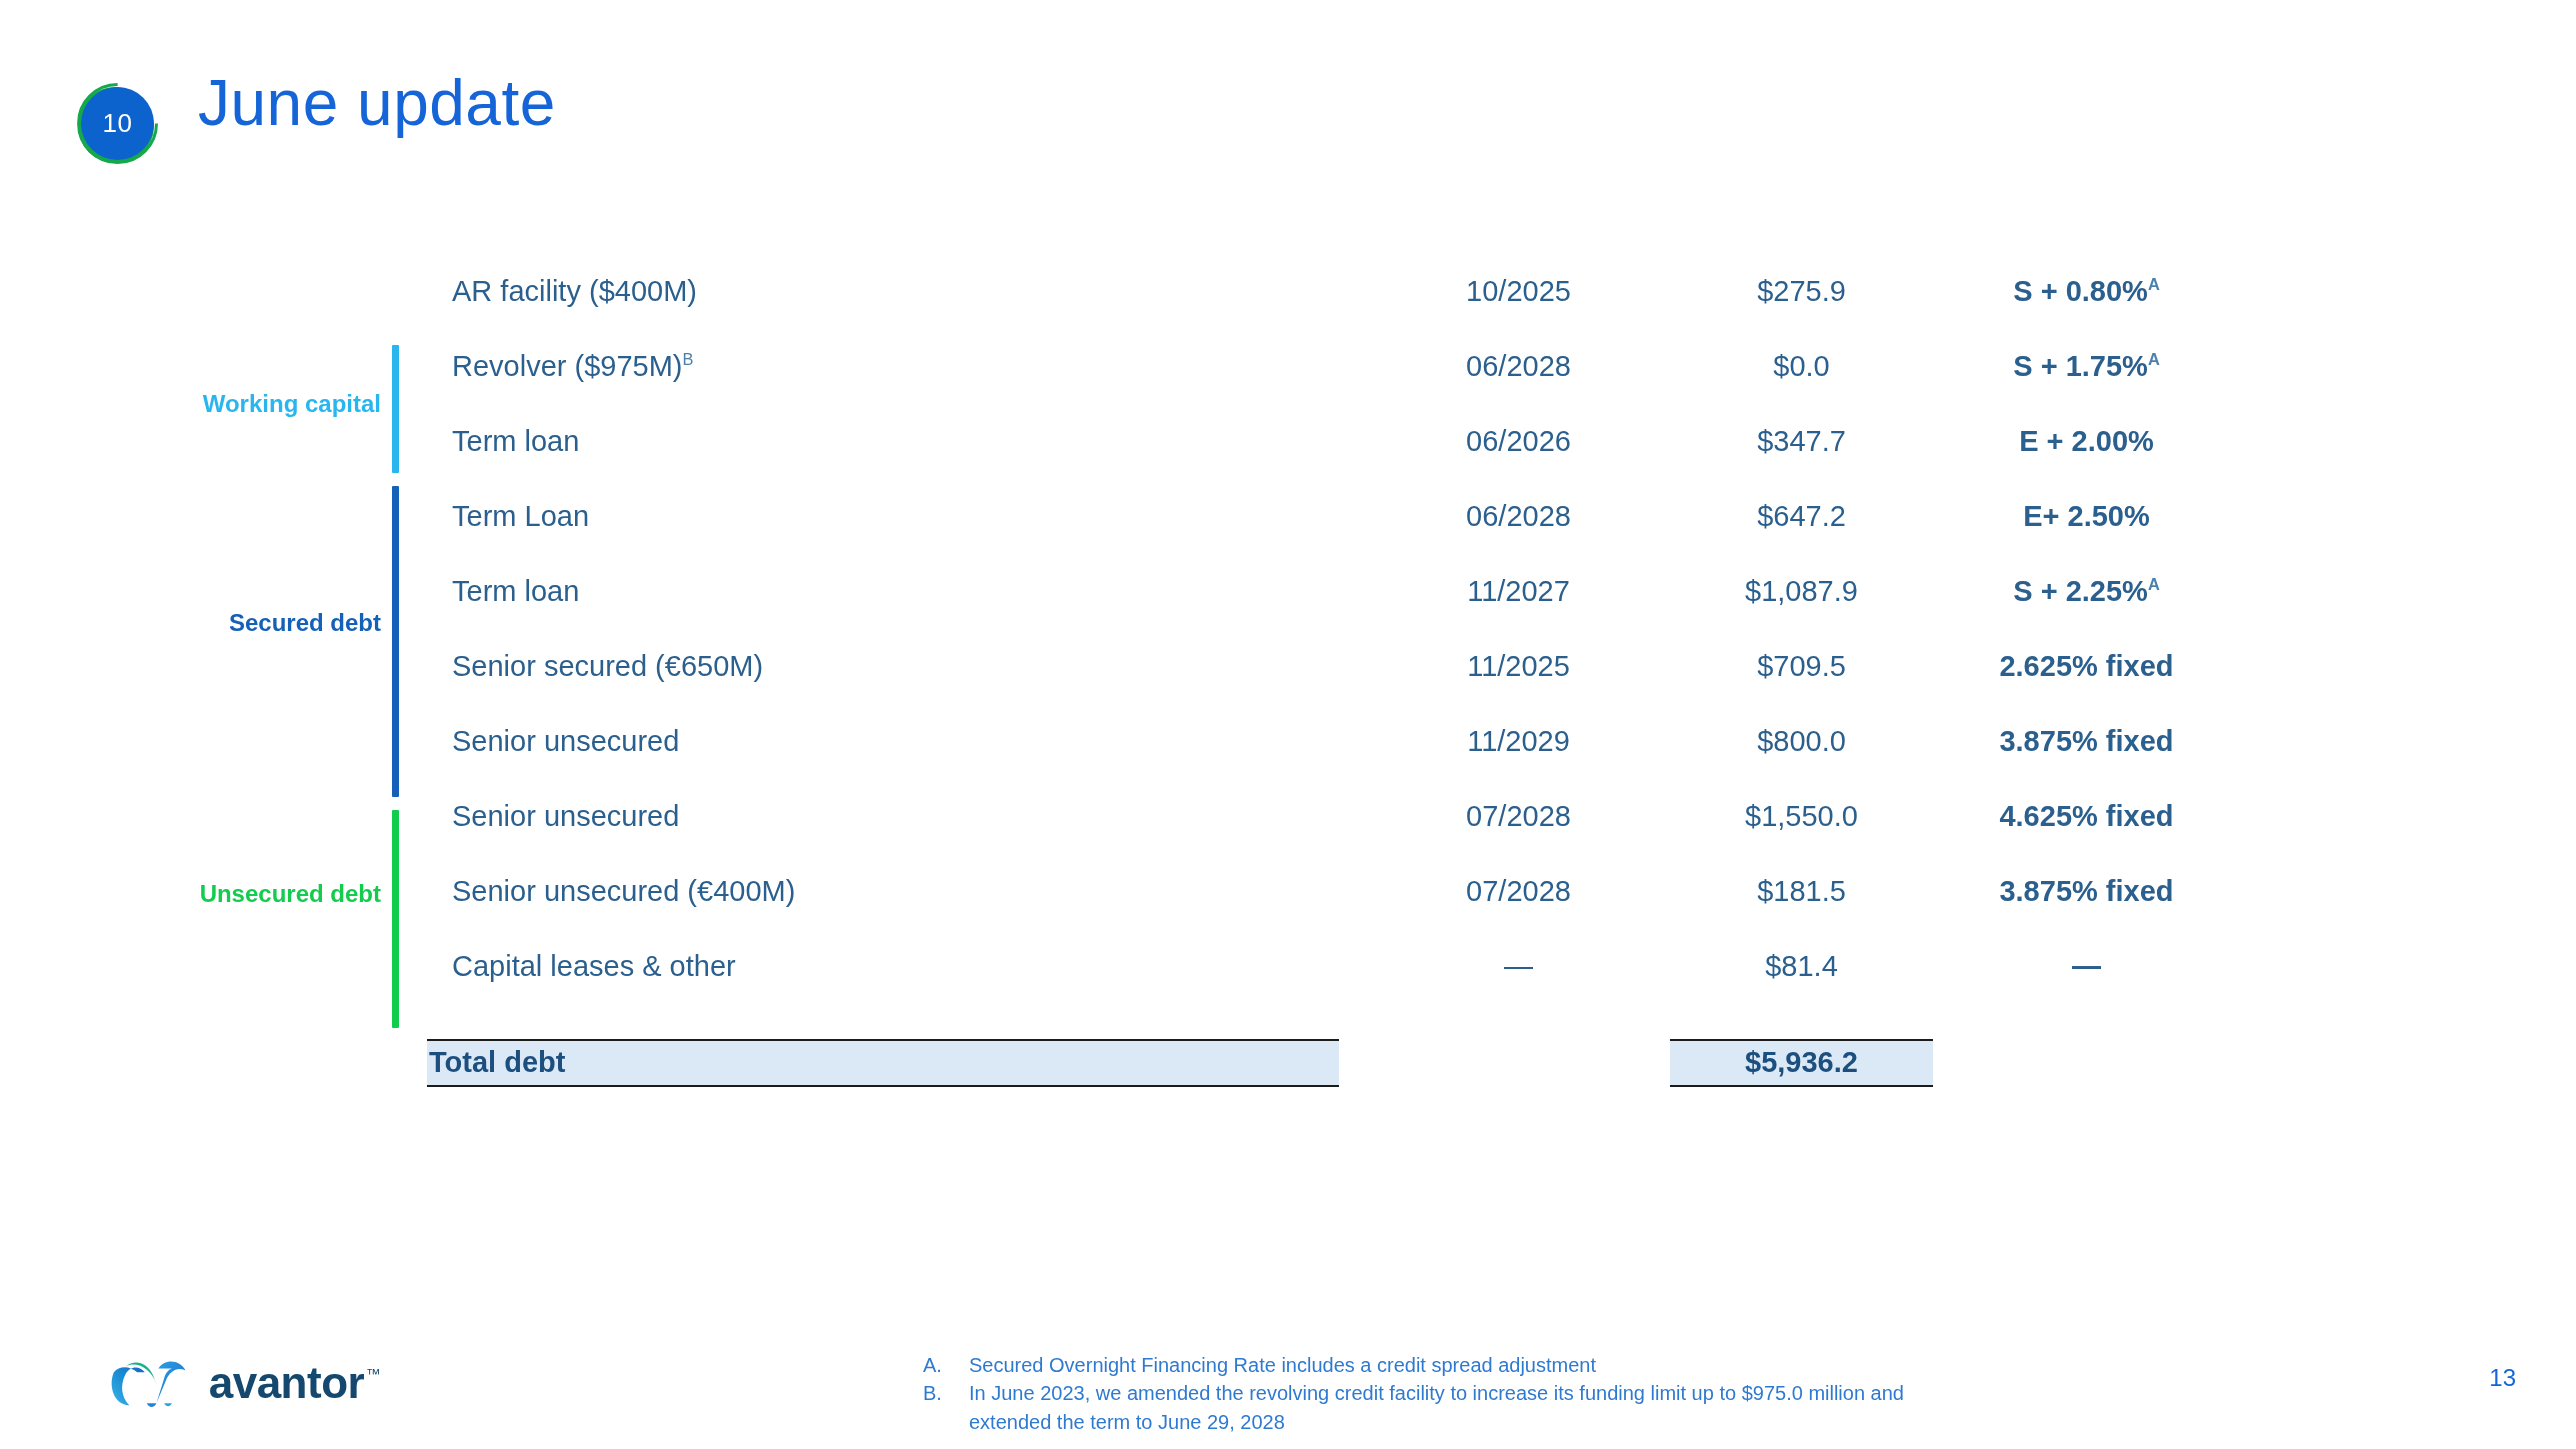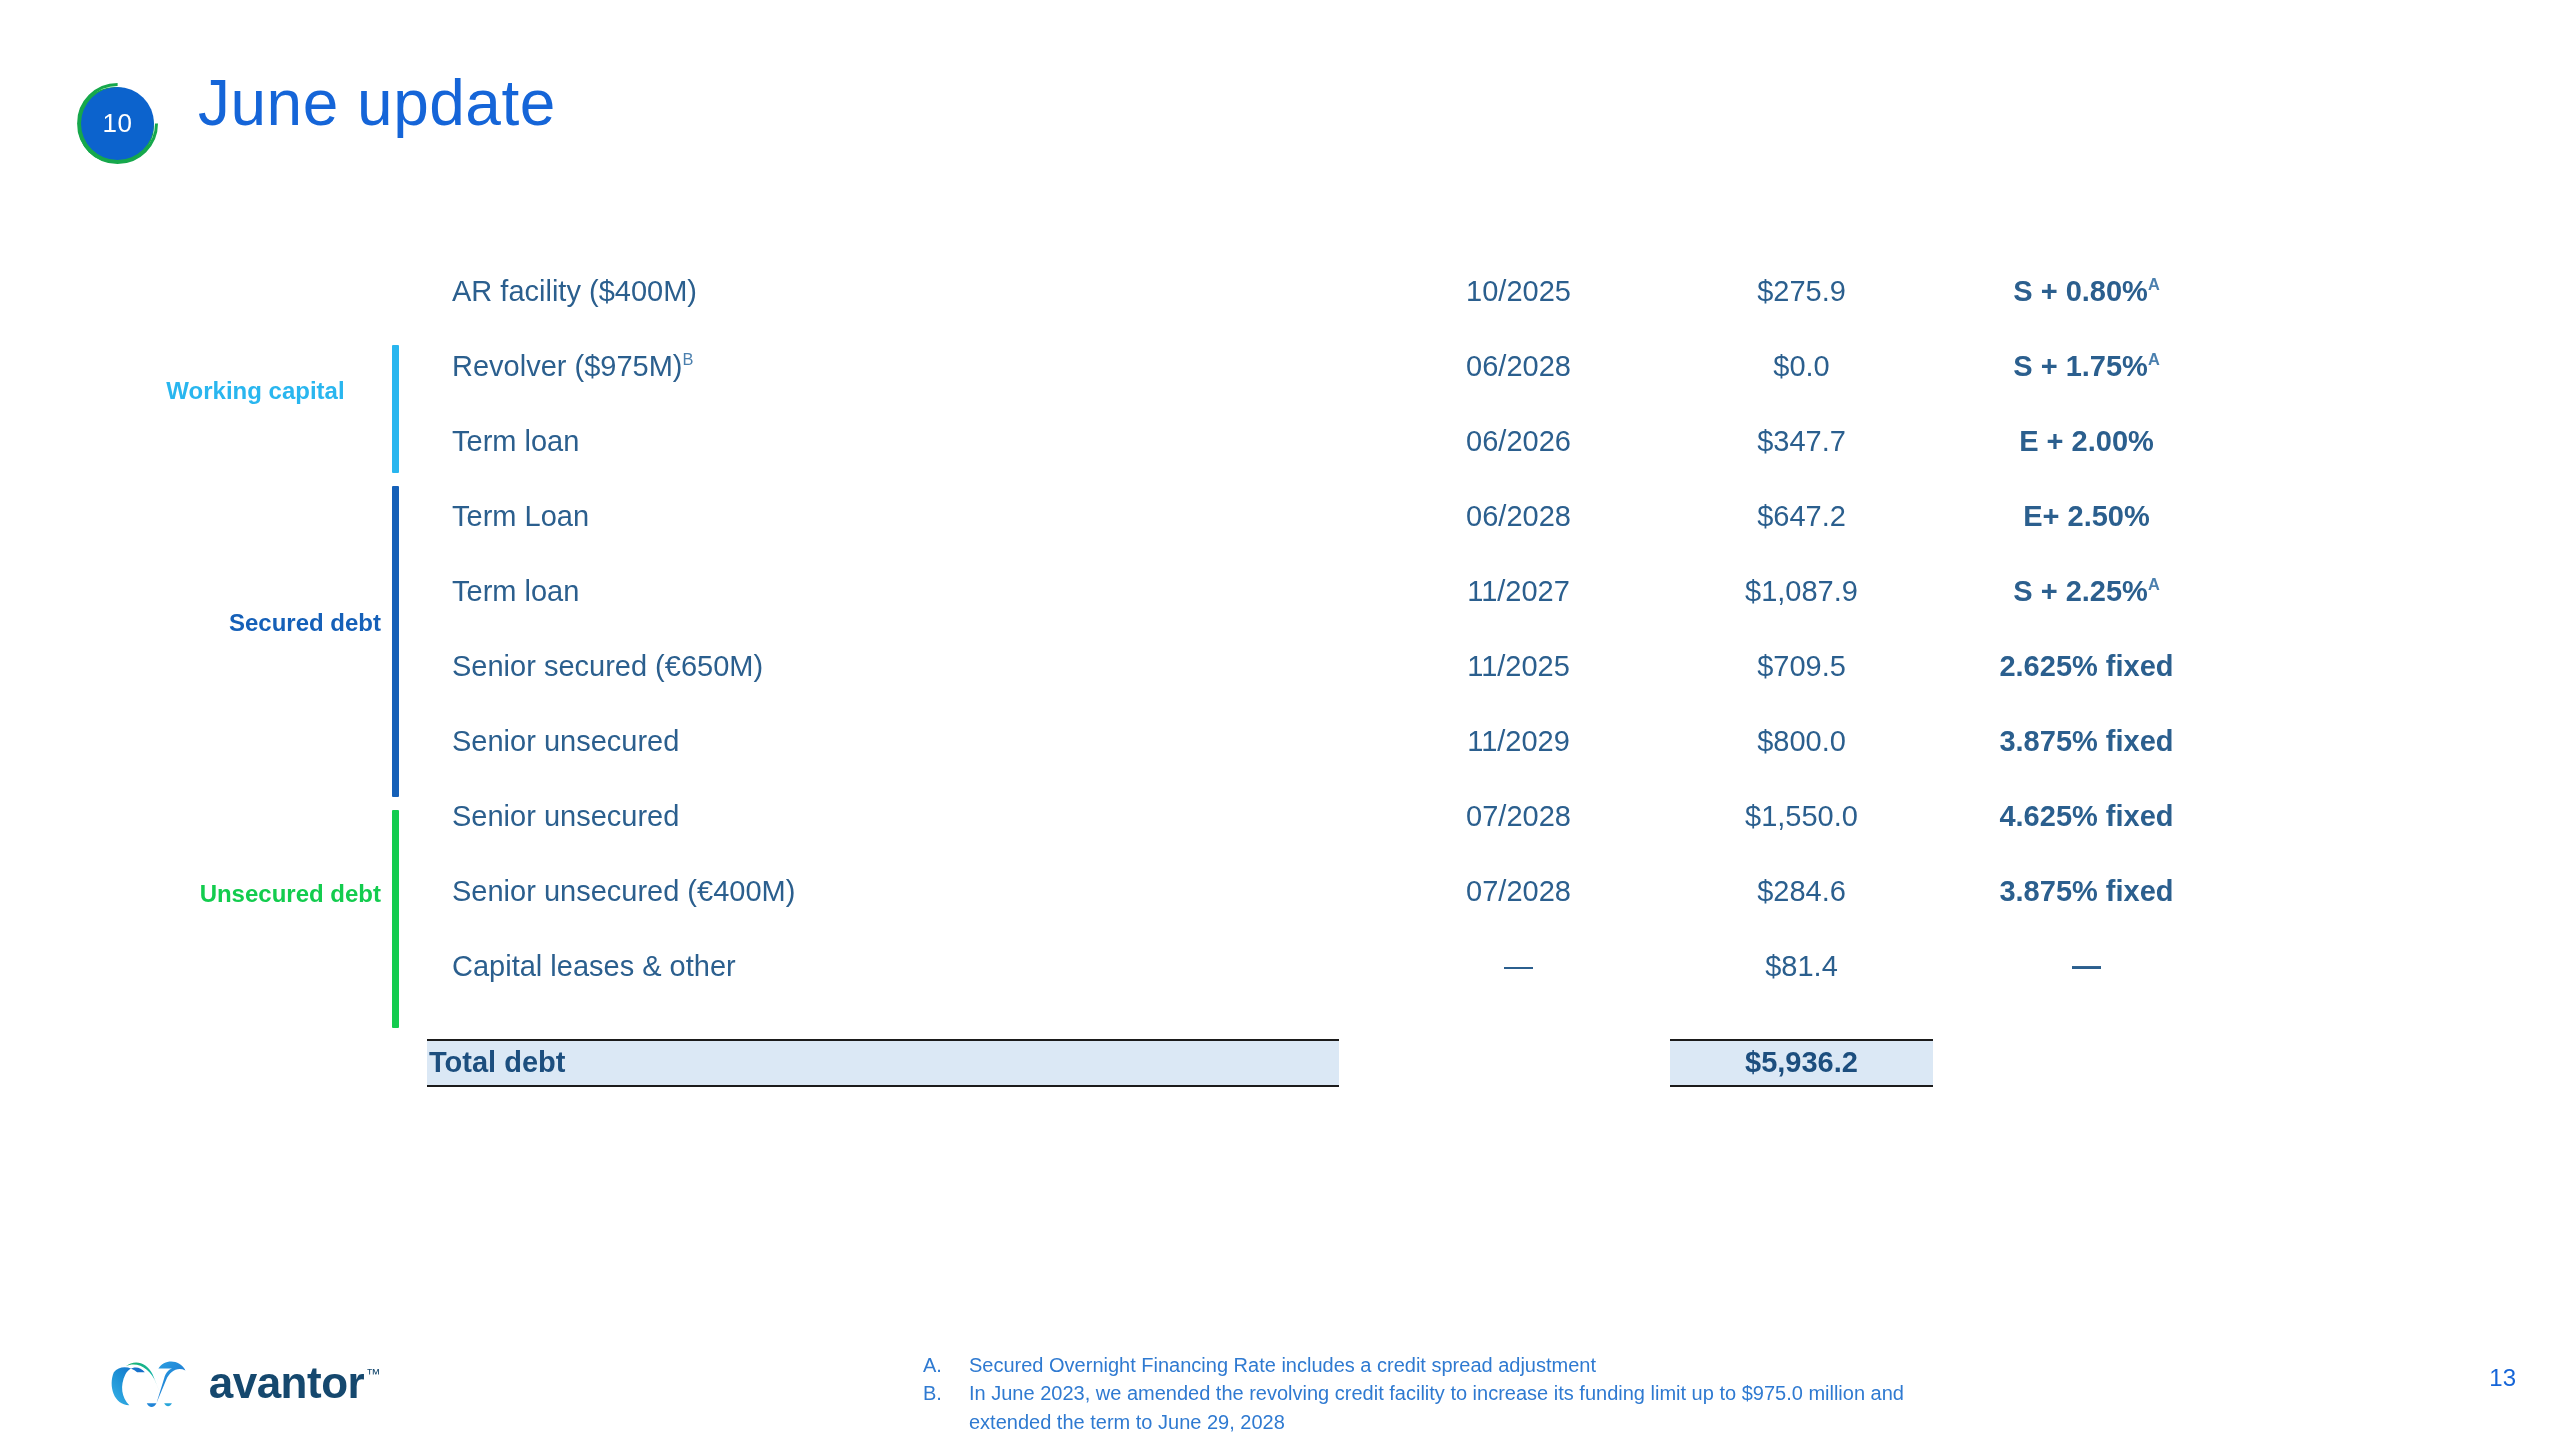--- a/index.html
+++ b/index.html
@@ -277,21 +277,21 @@
   <div id="slide-title">June update</div>
 </div>
 
 <div id="debt-table">
 
 
   <div class="cat-bar" id="bar-working" style="top:70px;  height:128px;"></div>
   <div class="cat-bar" id="bar-secured" style="top:211px; height:311px;"></div>
   <div class="cat-bar" id="bar-unsecured" style="top:535px; height:218px;"></div>
 
-  <div class="cat-label" id="label-working" style="top:101px;text-align:center;">Working capital</div>
+  <div class="cat-label" id="label-working" style="top:114px;">Working capital</div>
   <div class="cat-label" id="label-secured" style="top:333px;">Secured debt</div>
   <div class="cat-label" id="label-unsecured" style="top:604px;">Unsecured debt</div>
 
   <div id="rows-container">
       <div class="row">
         <div class="instrument">AR facility ($400M)</div>
         <div class="col-maturity">10/2025</div>
         <div class="col-principal">$275.9</div>
         <div class="col-rate">S + 0.80%<sup>A</sup></div>
       </div>
@@ -333,21 +333,21 @@
       </div>
       <div class="row">
         <div class="instrument">Senior unsecured</div>
         <div class="col-maturity">07/2028</div>
         <div class="col-principal">$1,550.0</div>
         <div class="col-rate">4.625% fixed</div>
       </div>
       <div class="row">
         <div class="instrument">Senior unsecured (€400M)</div>
         <div class="col-maturity">07/2028</div>
-        <div class="col-principal">$284.6</div>
+        <div class="col-principal">$181.5</div>
         <div class="col-rate">3.875% fixed</div>
       </div>
       <div class="row">
         <div class="instrument">Capital leases &amp; other</div>
         <div class="col-maturity">—</div>
         <div class="col-principal">$81.4</div>
         <div class="col-rate">—</div>
       </div>
     </div>
 

